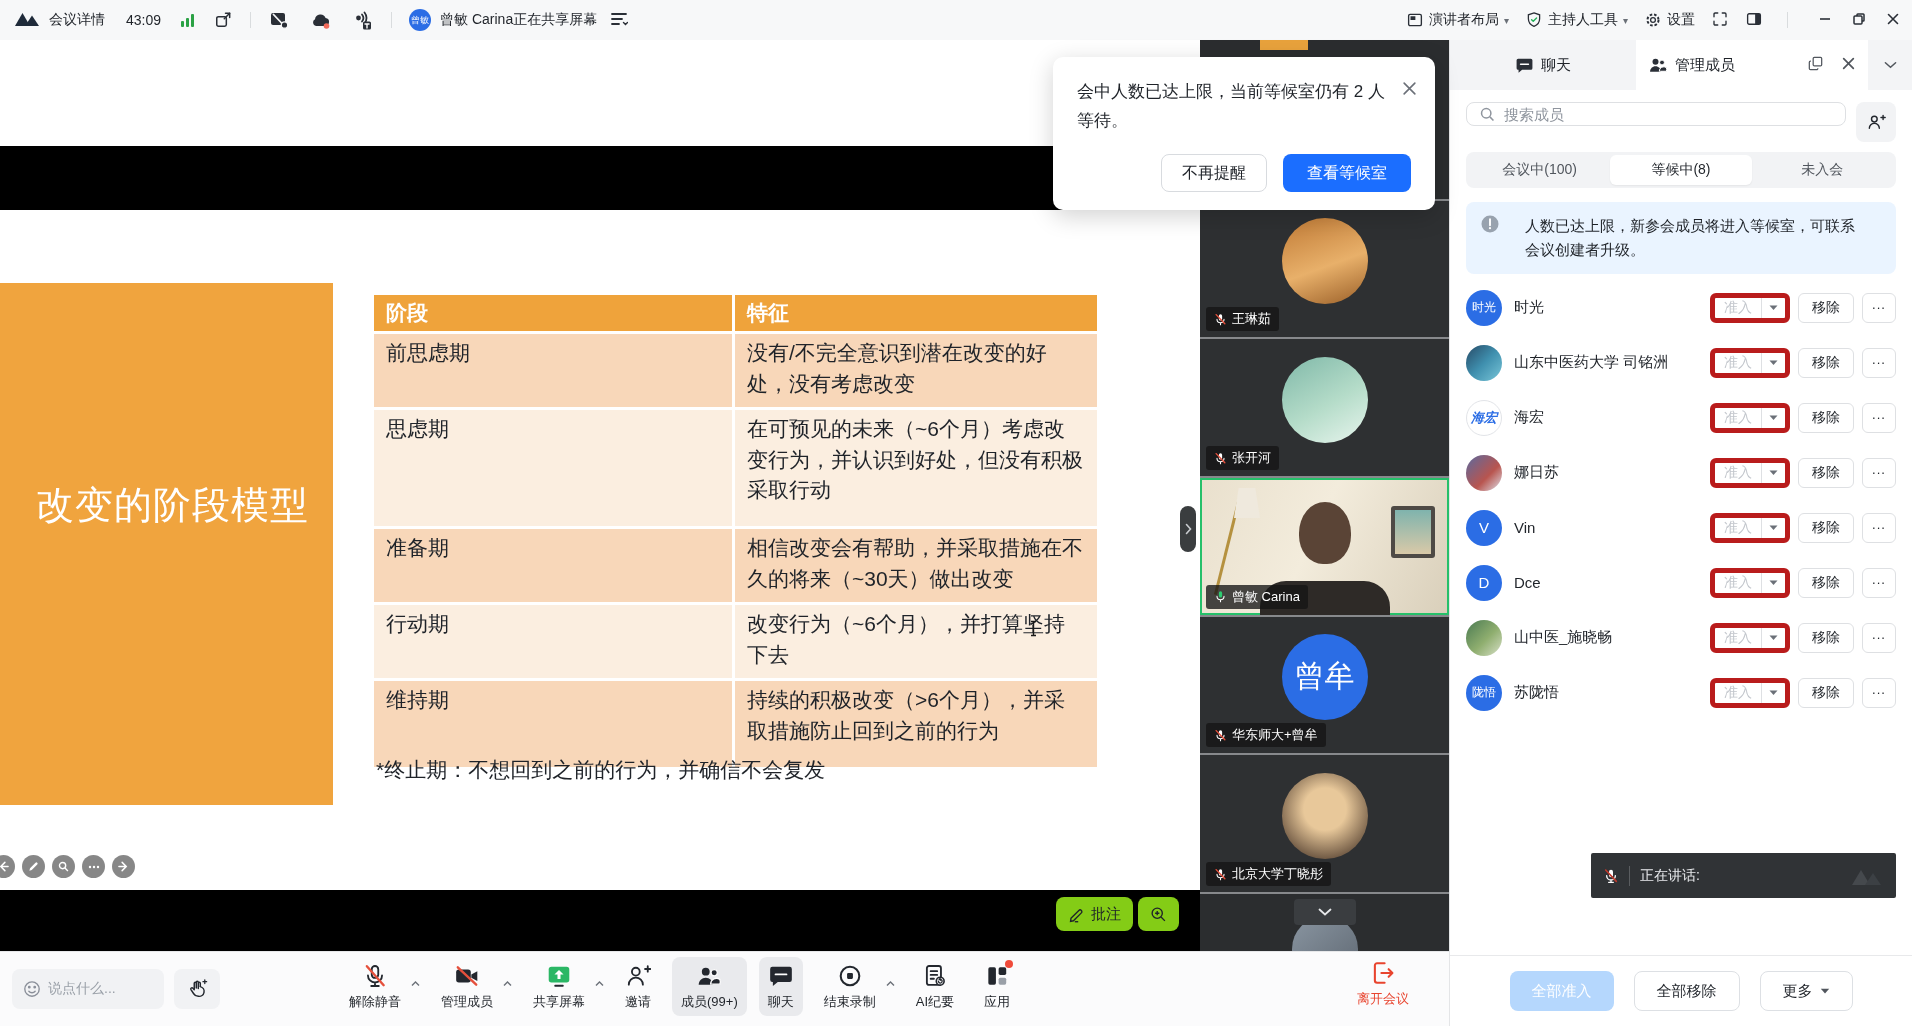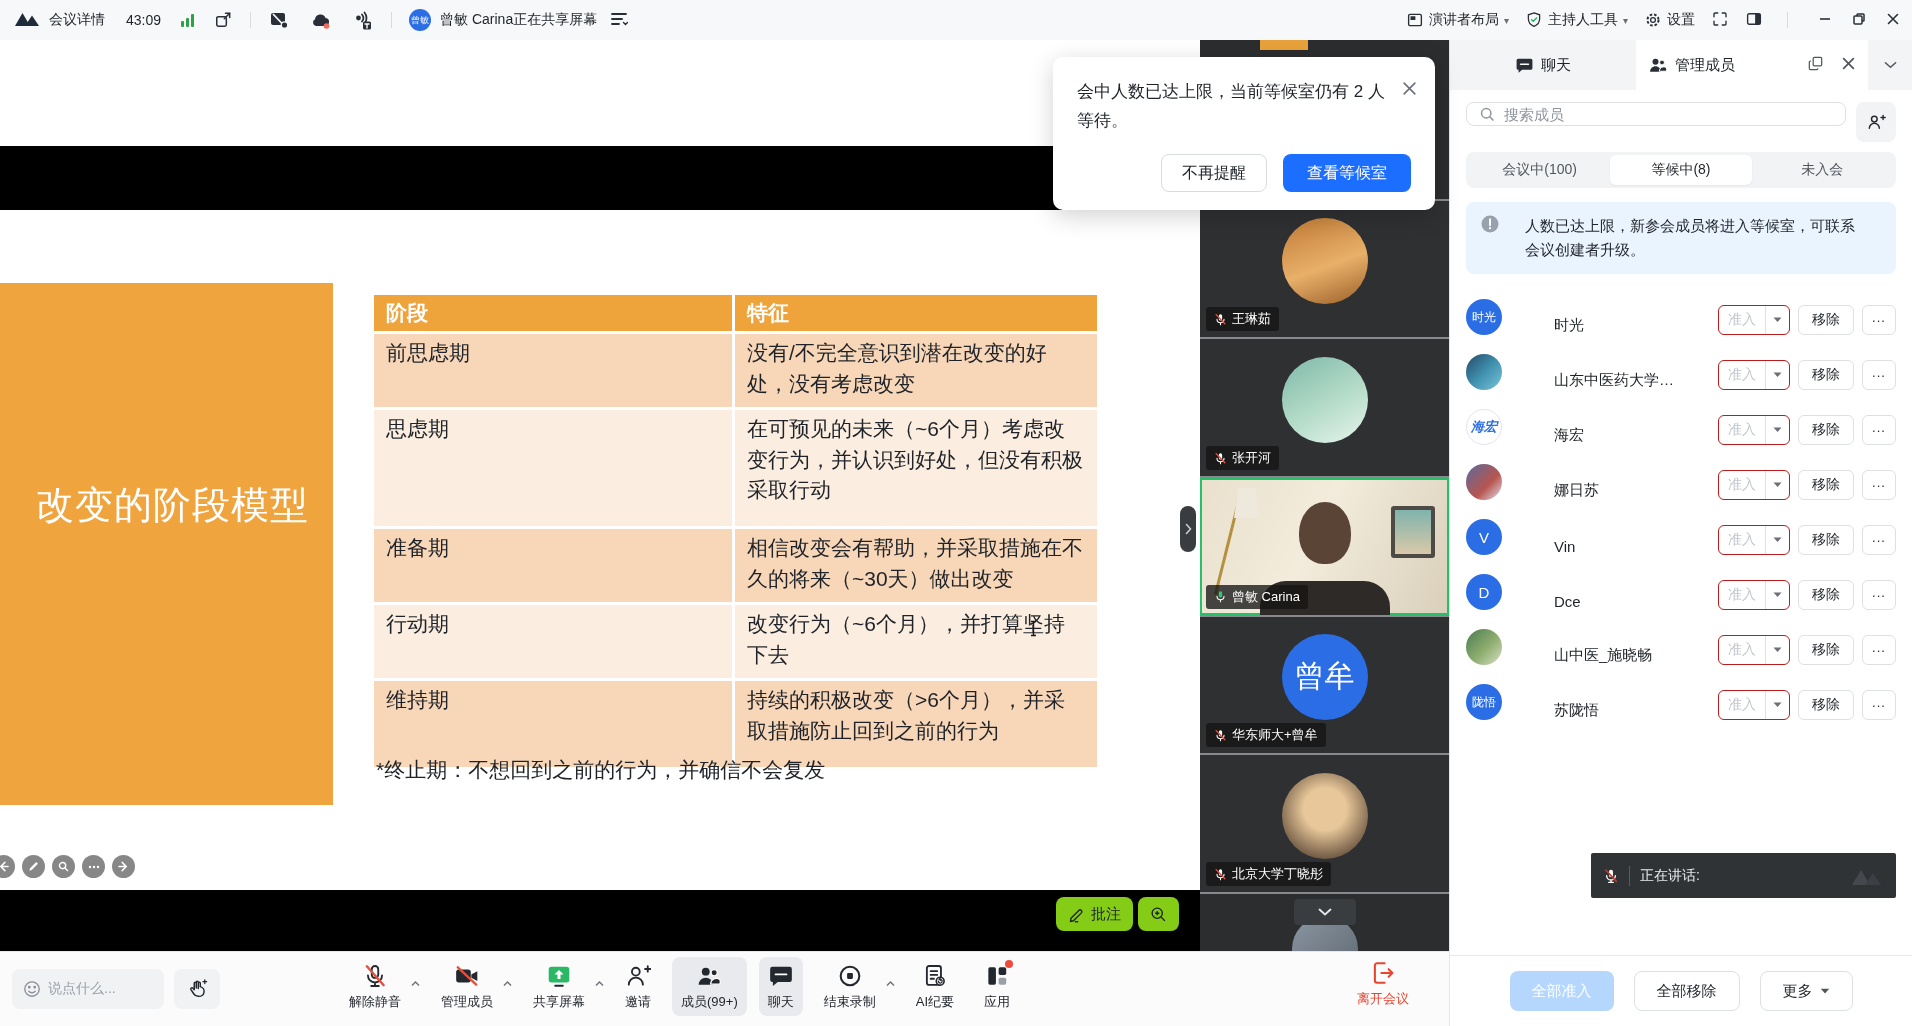--- a/index.html
+++ b/index.html
@@ -117,31 +117,31 @@
     font-family:inherit; background:transparent; }
   .search-input input::placeholder { color:#8f959e; }
   .addp-btn { width:40px; height:40px; background:#f2f3f5; border-radius:8px; display:flex;
     align-items:center; justify-content:center; }
   .segments { margin-top:10px; height:36px; background:#f2f3f5; border-radius:8px; display:flex; padding:3px; }
   .seg { flex:1; display:flex; align-items:center; justify-content:center; font-size:14px; color:#51565d; border-radius:6px; }
   .seg.active { background:#fff; color:#1f2329; box-shadow:0 1px 2px rgba(0,0,0,.06); }
   .banner { margin-top:14px; background:#eaf4ff; border-radius:8px; padding:12px 14px; display:flex; gap:8px; }
   .banner-text { flex:1; font-size:15px; line-height:24px; max-width:340px; margin:0 auto; }
   .member-list { margin-top:6px; }
-  .mrow { height:55px; display:flex; align-items:flex-end;gap:40px; }
+  .mrow { height:55px; display:flex; align-items:center; }
   .avatar36 { width:36px; height:36px; border-radius:50%; flex:0 0 36px; display:flex;
     align-items:center; justify-content:center; color:#fff; font-size:12px; overflow:hidden; }
   .av-blue { background:#2b6de5; }
   .av-white { background:#fff; border:1px solid #e2e4e8; color:#2b6de5; font-style:italic; font-weight:bold; font-size:13px; }
   .av-i1 { background:linear-gradient(135deg,#274a66,#3f8fae 50%,#79c6d8); }
   .av-i2 { background:linear-gradient(135deg,#5a6aa0,#b8554f 60%,#e0e4ee); }
   .av-i3 { background:linear-gradient(135deg,#4a7a52,#8fae6f 55%,#d8e0c8); }
   .mname { margin-left:12px; font-size:15px; flex:1; white-space:nowrap; overflow:hidden; text-overflow:ellipsis; }
   .mbtns { display:flex; align-items:center; gap:8px; }
-  .admit-group { height:30px; border:1px solid #b91c1c; border-radius:6px; display:flex; align-items:center; }
+  .admit-group { height:30px; border:5px solid #b91c1c; border-radius:6px; display:flex; align-items:center; }
   .admit-group .t { width:46px; text-align:center; font-size:14px; color:#c2c6cc; }
   .admit-group .dd { width:24px; height:100%; border-left:1px solid #dee0e3; display:flex; align-items:center; justify-content:center; }
   .btn-remove { height:30px; width:56px; border:1px solid #dee0e3; border-radius:6px; display:flex;
     align-items:center; justify-content:center; font-size:14px; }
   .btn-more-sm { height:30px; width:34px; border:1px solid #dee0e3; border-radius:6px; display:flex;
     align-items:center; justify-content:center; font-size:13px; letter-spacing:1px; color:#1f2329; padding-bottom:6px; }
   .speaking-bar { position:absolute; right:16px; top:813px; width:305px; height:45px; background:#303336;
     display:flex; align-items:center; gap:10px; padding:0 12px; border-radius:2px; }
   .speaking-bar .sdiv { width:1px; height:20px; background:#5a5d60; }
   .speaking-bar .stxt { color:#e8eaed; font-size:14px; flex:1; }

